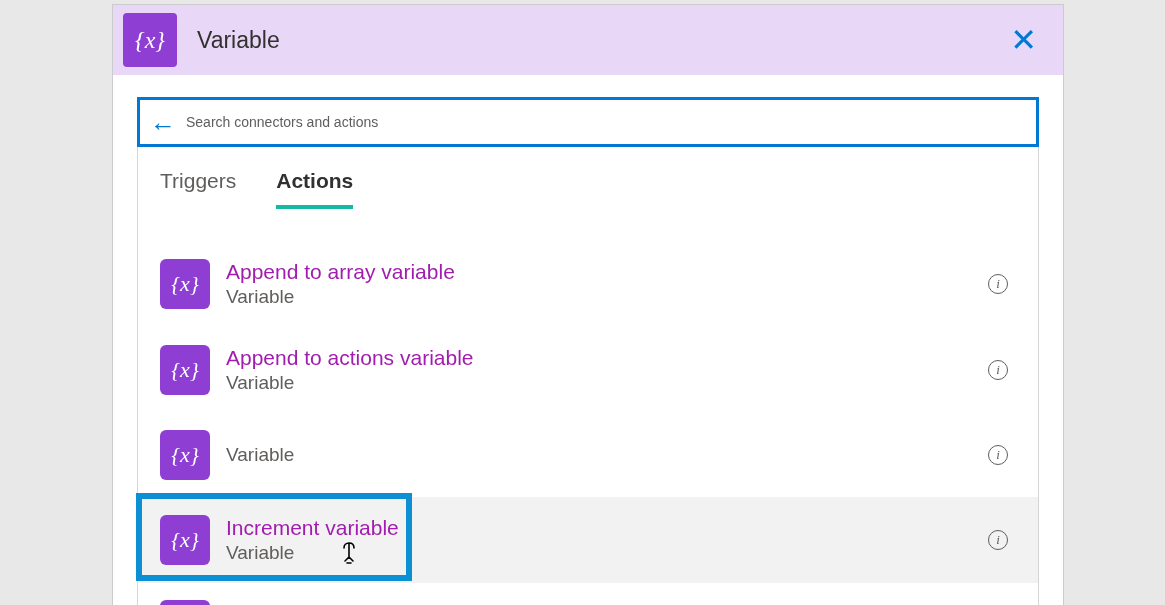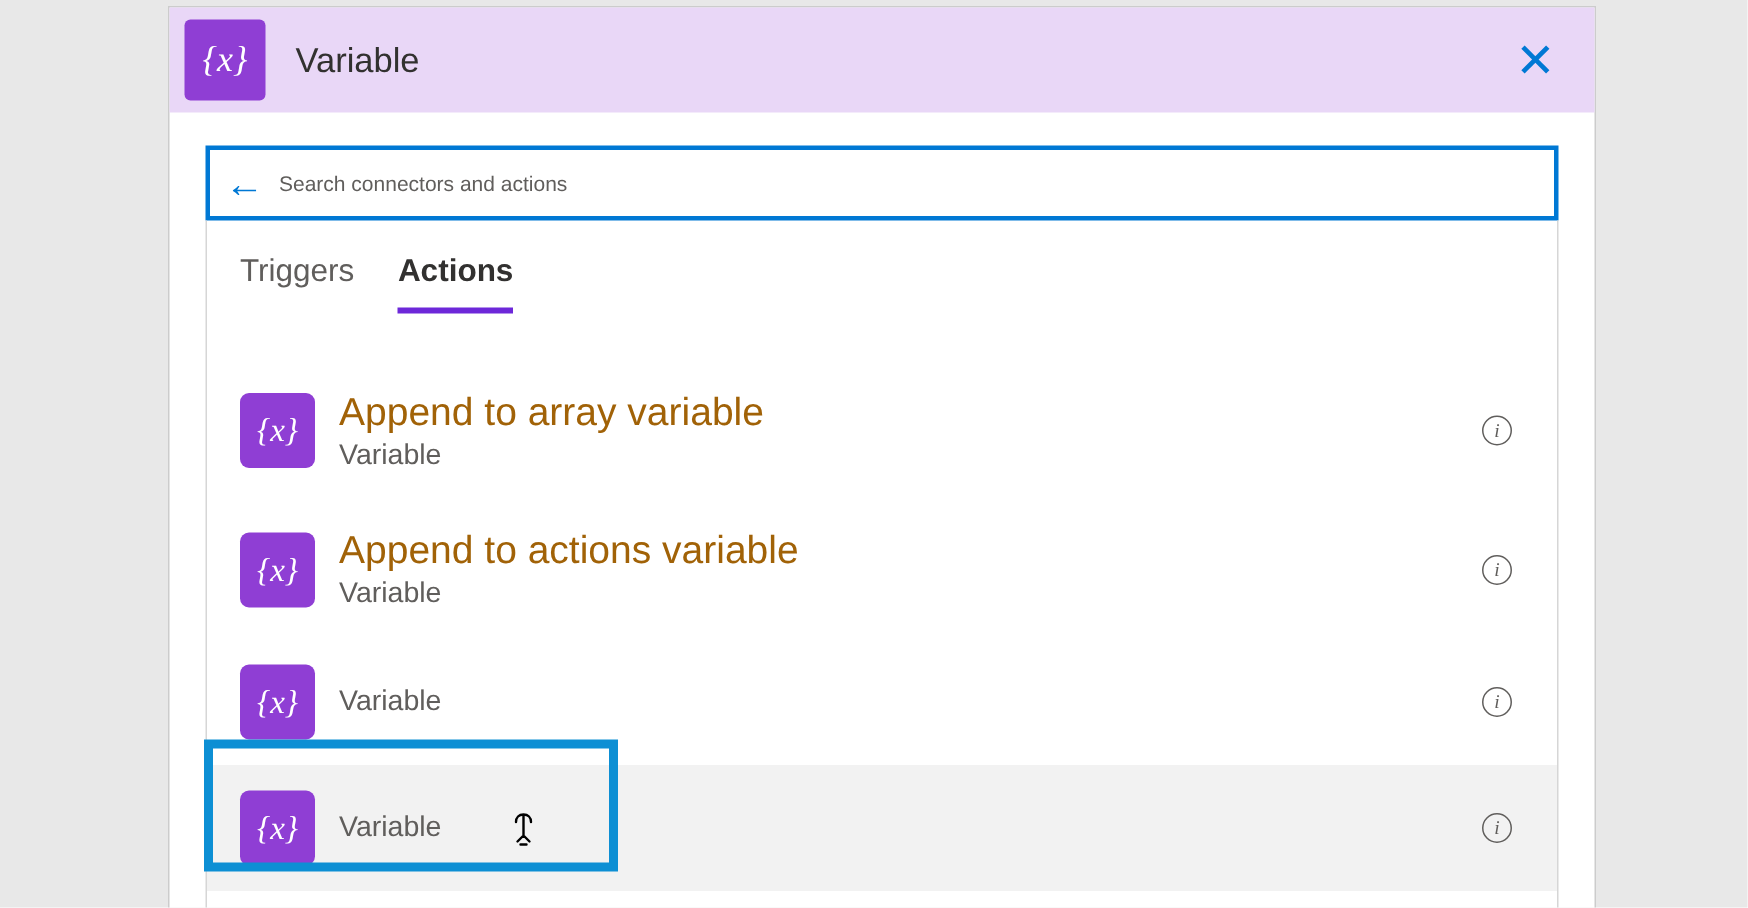--- a/index.html
+++ b/index.html
@@ -85,32 +85,32 @@
     .search-input::placeholder { color: #605e5c; }
     .content-box {
       border-left: 1px solid #d6d6d6;
       border-right: 1px solid #d6d6d6;
       border-bottom: 1px solid #d6d6d6;
       padding-bottom: 40px;
     }
     .tabs {
       display: flex;
       padding: 22px 22px 0 22px;
-      gap: 29px;
+      gap: 40px;
     }
     .tab {
       font-size: 21px;
       color: #323130;
       padding-bottom: 12px;
       cursor: pointer;
     }
     .tab.inactive { color: #605e5c; font-weight: 400; }
     .tab.active {
       font-weight: 600;
-      border-bottom: 4px solid #6d28d9;
+      border-bottom: 4px solid #14b8a6;
     }
     .action-list {
       padding-top: 32px;
       position: relative;
     }
     .action-item {
       display: flex;
       align-items: center;
       padding: 17px 30px 17px 22px;
       position: relative;
@@ -133,22 +133,22 @@
       font-size: 22px;
       font-family: 'Times New Roman', serif;
       font-style: italic;
       font-weight: 500;
     }
     .action-text {
       margin-left: 16px;
       flex: 1;
     }
     .action-title {
-      font-size: 26px;
-      color: #a16207;
+      font-size: 21px;
+      color: #a21caf;
       line-height: 1.3;
     }
     .action-sub {
       font-size: 19px;
       color: #605e5c;
       line-height: 1.3;
     }
     .info-icon {
       width: 20px;
       height: 20px;
@@ -251,20 +251,21 @@
             <div class="action-sub">Variable</div>
           </div>
           <div class="info-icon">i</div>
         </div>
 
         <div class="action-item hovered">
           <div class="action-icon">
               <span class="action-icon-text">{x}</span>
             </div>
           <div class="action-text">
+            <div class="action-title">Increment variable</div>
             <div class="action-sub">Variable</div>
           </div>
           <div class="info-icon">i</div>
         </div>
 
         <div class="partial-row">
           <div class="partial-icon"></div>
         </div>
 
         <div class="highlight-box"></div>

